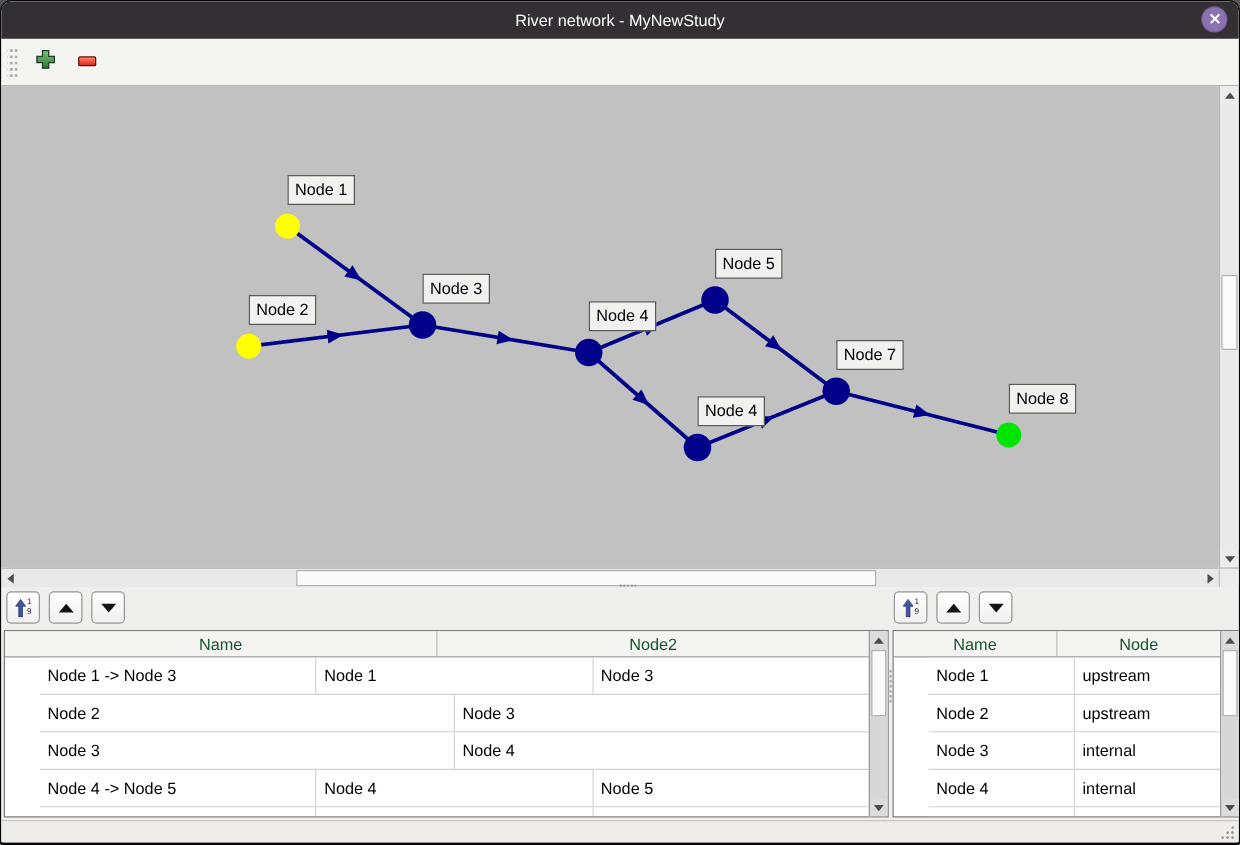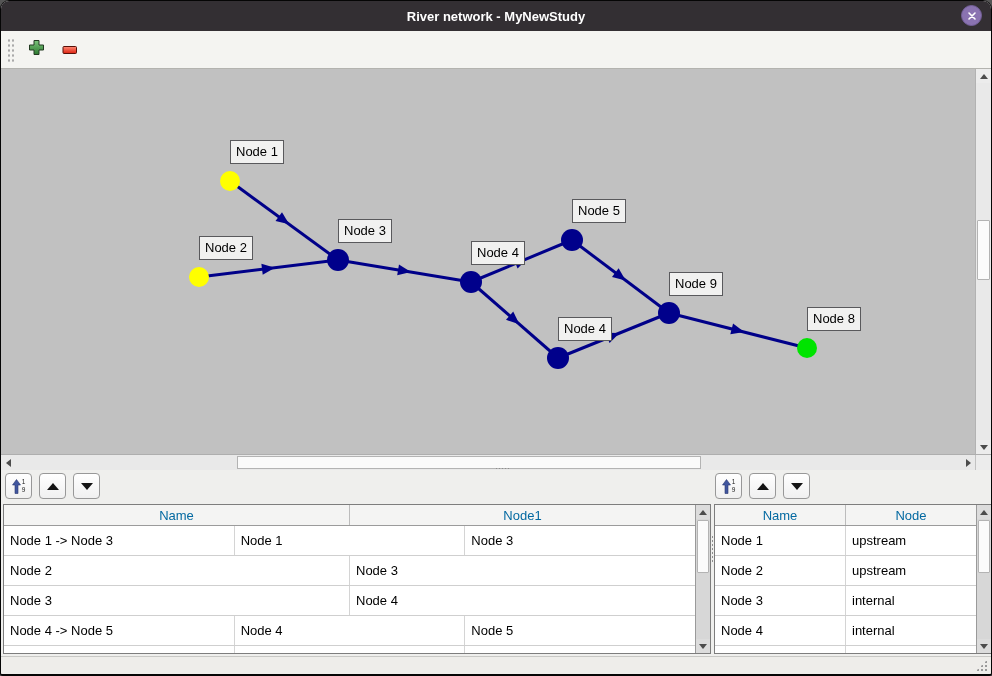--- a/index.html
+++ b/index.html
@@ -12,21 +12,21 @@
     border-radius:9px 9px 3px 3px;
     overflow:hidden; display:flex; flex-direction:column;
     background:#efefed;
   }
 
   
   .titlebar{
     height:30px; flex:none; background:#332f33; position:relative;
     display:flex; align-items:center; justify-content:center;
   }
-  .titlebar .title{ color:#ffffff; font-size:13px; font-weight:bold; }
+  .titlebar .title{ color:#ffffff; font-size:13px; font-weight:normal; }
   .close-btn{
     position:absolute; right:9px; top:4px; width:21px; height:21px;
     border-radius:50%; background:#8a73b1; border:1px solid #746099;
     display:flex; align-items:center; justify-content:center; cursor:pointer;
   }
 
   
   .toolbar{
     height:38px; flex:none; background:#f4f4f1; border-bottom:1px solid #b3b3af;
     display:flex; align-items:center;
@@ -87,24 +87,24 @@
   .tframe{
     position:absolute; top:2px; height:150px; background:#ffffff;
     border:1px solid #7d7d7d; display:flex;
   }
   .tframe.left{ left:2px; width:708px; }
   .tframe.right{ left:713px; width:278px; }
   .tcontent{ flex:1; display:flex; flex-direction:column; overflow:hidden; }
   .thead{ height:21px; flex:none; display:flex; background:#f4f4f3; border-bottom:1px solid #9b9b9b; }
   .th{
     flex:1 1 0; display:flex; align-items:center; justify-content:center;
-    font-size:13px; color:#0369a1; border-right:1px solid #bcbcbc;
+    font-size:13px; color:#14532d; border-right:1px solid #bcbcbc;
   }
   .th:last-child{ border-right:none; }
-  .tbody{ flex:1; overflow:hidden; }
+  .tbody{ flex:1; overflow:hidden;padding-left:28px; }
   .trow{ height:30px; display:flex; border-bottom:1px solid #cfcfcf; background:#fff; }
   .td{
     flex:1 1 0; display:flex; align-items:center; padding-left:6px;
     font-size:13px; color:#000; border-right:1px solid #d4d4d4; overflow:hidden; white-space:nowrap;
   }
   .td:last-child{ border-right:none; }
   .tscroll{ width:15px; flex:none; border-left:1px solid #9a9a9a; background:#dcdcdc; display:flex; flex-direction:column; }
   .tscroll .vtrack{ background:#d7d7d7; }
   .vsplit{
     position:absolute; left:710px; top:33px; width:3px; height:28px;
@@ -194,21 +194,21 @@
           <circle cx="557" cy="289" r="11" fill="#00008b"></circle>
           <circle cx="668" cy="244" r="11" fill="#00008b"></circle>
           <circle cx="806" cy="279" r="10" fill="#00e400"></circle>
         </svg>
     <div class="node-label" style="left: 229px; top: 71px;">Node 1</div>
         <div class="node-label" style="left: 198px; top: 167px;">Node 2</div>
         <div class="node-label" style="left: 337px; top: 150px;">Node 3</div>
         <div class="node-label" style="left: 470px; top: 172px;">Node 4</div>
         <div class="node-label" style="left: 571px; top: 130px;">Node 5</div>
         <div class="node-label" style="left: 557px; top: 248px;">Node 4</div>
-        <div class="node-label" style="left: 668px; top: 203px;">Node 9</div>
+        <div class="node-label" style="left: 668px; top: 203px;">Node 7</div>
         <div class="node-label" style="left: 806px; top: 238px;">Node 8</div>
       </div>
     <div class="vscroll">
       <div class="sc-btn">
           <div class="tri-up"></div>
         </div>
       <div class="vtrack">
         <div class="vthumb" style="top:137px;height:60px;"></div>
       </div>
       <div class="sc-btn">
@@ -268,21 +268,21 @@
       <div class="big-tri-down"></div>
     </div>
   </div>
 
   <div class="tables">
 
     <div class="tframe left">
       <div class="tcontent">
         <div class="thead" id="branches-head">
             <div class="th">Name</div>
-            <div class="th">Node1</div>
+            <div class="th">Node2</div>
           </div>
         <div class="tbody" id="branches-body">
             <div class="trow">
               <div class="td">Node 1 -&gt; Node 3</div>
               <div class="td">Node 1</div>
               <div class="td">Node 3</div>
             </div>
             <div class="trow">
               <div class="td">Node 2</div>
               <div class="td">Node 3</div>

